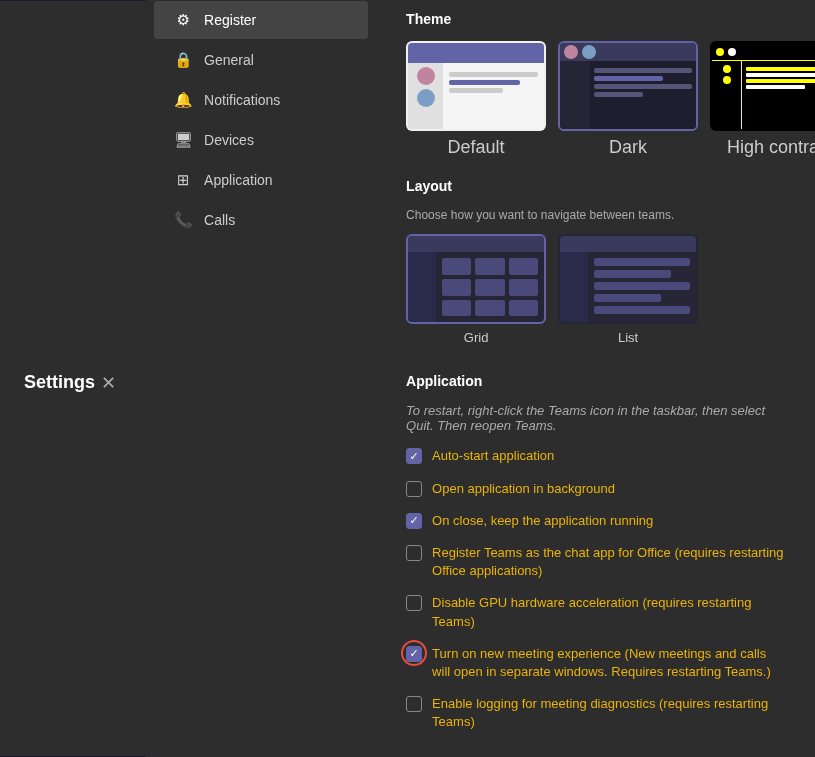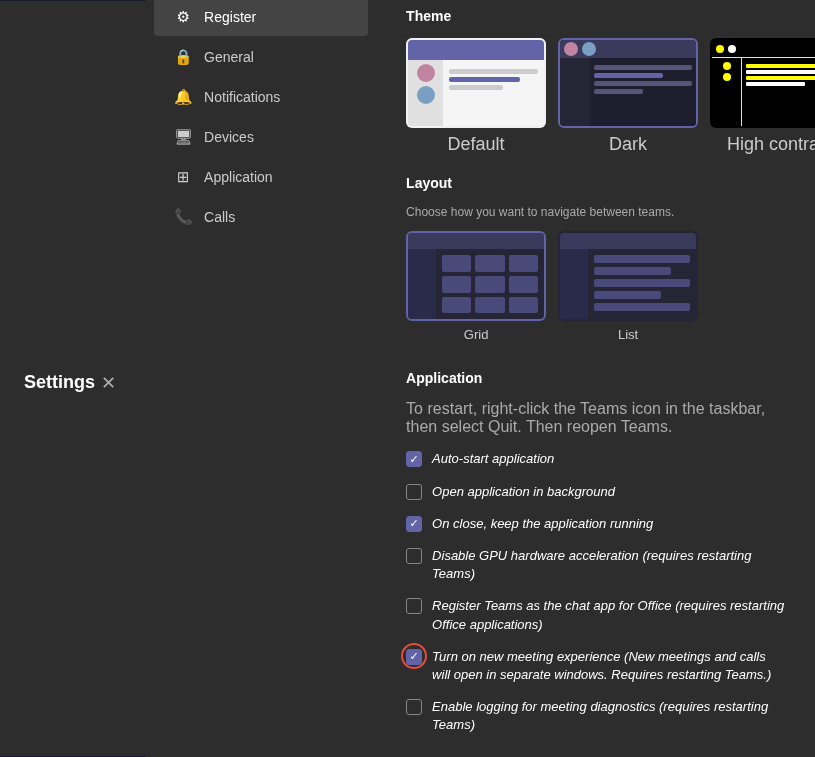--- a/index.html
+++ b/index.html
@@ -203,29 +203,29 @@
       display: flex;
       flex-direction: column;
     }
     .preview-list .header { height: 16px; background: #3a3a5c; }
     .preview-list .list-body { flex: 1; display: flex; }
     .preview-list .lleft { width: 28px; background: #2a2a4a; }
     .preview-list .lcontent { flex: 1; padding: 6px; display: flex; flex-direction: column; gap: 4px; }
     .list-row { height: 8px; background: #4a4a7a; border-radius: 2px; }
     
     .app-section {}
-    .app-desc { font-size: 16px; color: #aaaaaa; margin-bottom: 14px; }
+    .app-desc { font-size: 13px; color: #aaaaaa; margin-bottom: 14px; font-style: italic; }
     .checkbox-item {
       display: flex;
       align-items: flex-start;
       gap: 10px;
       margin-bottom: 14px;
       cursor: pointer;
     }
-    .checkbox-item label { font-size: 13px; color: #ffffff; cursor: pointer; line-height: 1.4; font-style: italic; }
+    .checkbox-item label { font-size: 13px; color: #eab308; cursor: pointer; line-height: 1.4; }
     .custom-checkbox {
       width: 16px;
       height: 16px;
       border: 1.5px solid #888;
       border-radius: 3px;
       background: transparent;
       flex-shrink: 0;
       margin-top: 1px;
       display: flex;
       align-items: center;
@@ -431,27 +431,27 @@
             <div class="checkbox-item">
               <div style="position: relative; flex-shrink: 0;">
                 <div class="custom-checkbox checked"></div>
               </div>
               <label>On close, keep the application running</label>
             </div>
             <div class="checkbox-item">
               <div style="position: relative; flex-shrink: 0;">
                 <div class="custom-checkbox"></div>
               </div>
+              <label>Register Teams as the chat app for Office (requires restarting Office applications)</label>
+            </div>
+            <div class="checkbox-item">
+              <div style="position: relative; flex-shrink: 0;">
+                <div class="custom-checkbox"></div>
+              </div>
               <label>Disable GPU hardware acceleration (requires restarting Teams)</label>
-            </div>
-            <div class="checkbox-item">
-              <div style="position: relative; flex-shrink: 0;">
-                <div class="custom-checkbox"></div>
-              </div>
-              <label>Register Teams as the chat app for Office (requires restarting Office applications)</label>
             </div>
             <div class="checkbox-item">
               <div class="checkbox-highlighted" style="position: relative; flex-shrink: 0;">
                 <div class="custom-checkbox checked"></div>
                 <div class="highlight-ring"></div>
               </div>
               <label>Turn on new meeting experience (New meetings and calls will open in separate windows. Requires restarting Teams.)</label>
             </div>
             <div class="checkbox-item">
               <div style="position: relative; flex-shrink: 0;">

